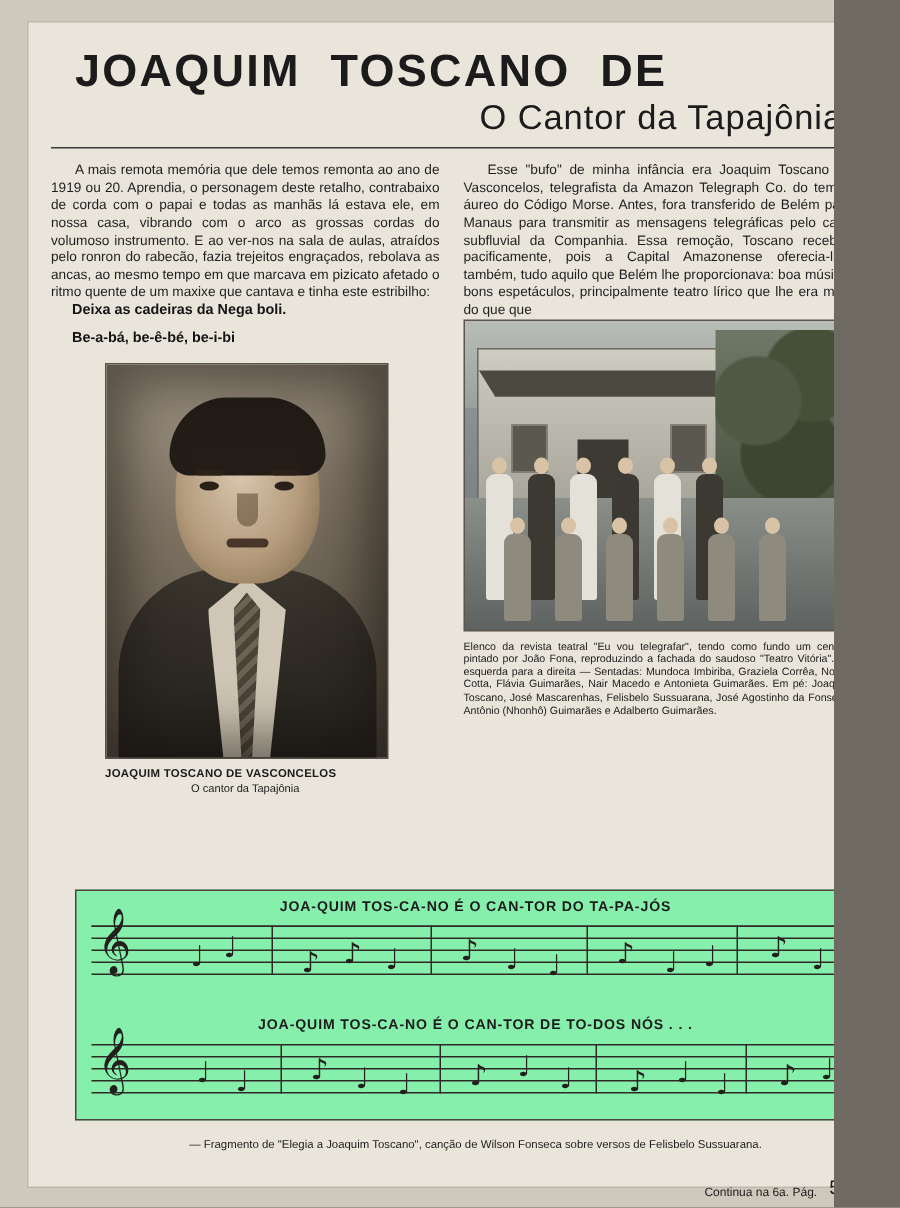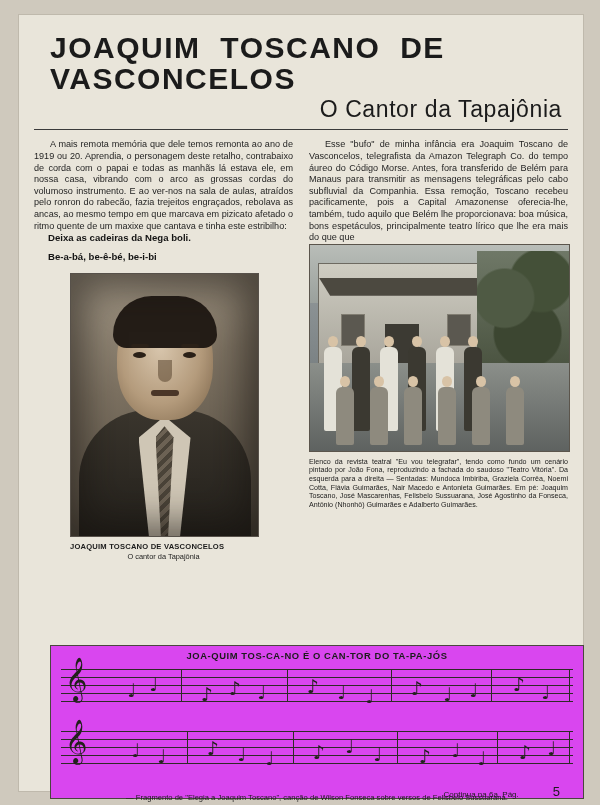--- a/index.html
+++ b/index.html
@@ -2,21 +2,21 @@
 <html><head>
 <meta charset="utf-8">
 <style>
   html, body {
     margin: 0;
     padding: 0;
     background: #6f6a62;
   }
   #page {
     position: relative;
-    width: 600px;
+    width: 556px;
     height: 805px;
     background: #cfc9bd;
     overflow: hidden;
     font-family: "Liberation Sans", sans-serif;
   }
   
   #sheet {
     position: absolute;
     left: 18px;
     top: 14px;
@@ -270,25 +270,25 @@
     line-height: 8.6px;
     text-align: justify;
     color: #1b1b1b;
     margin: 6px 0 0 0;
   }
 
   
   .music-box {
     position: absolute;
     left: 16px;
-    top: 621px;
+    top: 569px;
     width: 532px;
     height: 152px;
     border: 1px solid #4a463f;
-    background: #d946ef;
+    background: #86efac;
   }
   .staff {
     position: relative;
     height: 54px;
     margin: 8px 10px 0 10px;
   }
   .staff .line {
     position: absolute; left: 0; right: 0; height: 1px; background: #2e2b26;
   }
   .lyric-row {
@@ -322,42 +322,41 @@
   }
 
   
   .footer {
     position: absolute;
     left: 16px; right: 8px;
     top: 760px;
     display: flex;
     align-items: flex-end;
     justify-content: flex-start;
-    gap: 34px;
+    gap: 8px;
   }
   .cont {
     font-size: 8px;
     color: #1b1b1b;
   }
   .pageno {
     font-size: 13px;
     color: #1b1b1b;
   }
   .spacer { flex: 1; }
 </style>
 </head>
 <body>
 
 <div id="page">
   <div id="sheet">
     <div id="inner">
 
       <h1 class="title-main">
         <span>JOAQUIM TOSCANO DE</span><br>
-        <span>VASCONCELOS</span>
       </h1>
       <div class="title-sub">O Cantor da Tapajônia</div>
       <div class="rule-top"></div>
 
       <div class="cols">
 
         <div class="col">
           <p class="body-text">A mais remota memória que dele temos remonta ao ano de 1919 ou 20. Aprendia, o personagem deste retalho, contrabaixo de corda com o papai e todas as manhãs lá estava ele, em nossa casa, vibrando com o arco as grossas cordas do volumoso instrumento. E ao ver-nos na sala de aulas, atraídos pelo ronron do rabecão, fazia trejeitos engraçados, rebolava as ancas, ao mesmo tempo em que marcava em pizicato afetado o ritmo quente de um maxixe que cantava e tinha este estribilho:</p>
           <div class="verse" style="margin-top:0">Deixa as cadeiras da Nega boli.</div>
           <div class="verse">Be-a-bá, be-ê-bé, be-i-bi</div>
@@ -464,20 +463,21 @@
           <span class="note" style="left:246px; top:8px">♪</span>
           <span class="note" style="left:276px; top:14px">♩</span>
           <span class="note" style="left:304px; top:18px">♩</span>
           <span class="note" style="left:350px; top:10px">♪</span>
           <span class="note" style="left:382px; top:16px">♩</span>
           <span class="note" style="left:408px; top:12px">♩</span>
           <span class="note" style="left:452px; top:6px">♪</span>
           <span class="note" style="left:480px; top:14px">♩</span>
         </div>
 
+        <div class="lyric-row" style="margin-top:6px">JOA-QUIM  TOS-CA-NO É O CAN-TOR DE TO-DOS NÓS . . .</div>
         <div class="staff">
           <div class="line" style="top:0"></div>
           <div class="line" style="top:8px"></div>
           <div class="line" style="top:16px"></div>
           <div class="line" style="top:24px"></div>
           <div class="line" style="top:32px"></div>
           <span class="clef">𝄞</span>
           <div class="bar" style="left:126px"></div>
           <div class="bar" style="left:232px"></div>
           <div class="bar" style="left:336px"></div>

